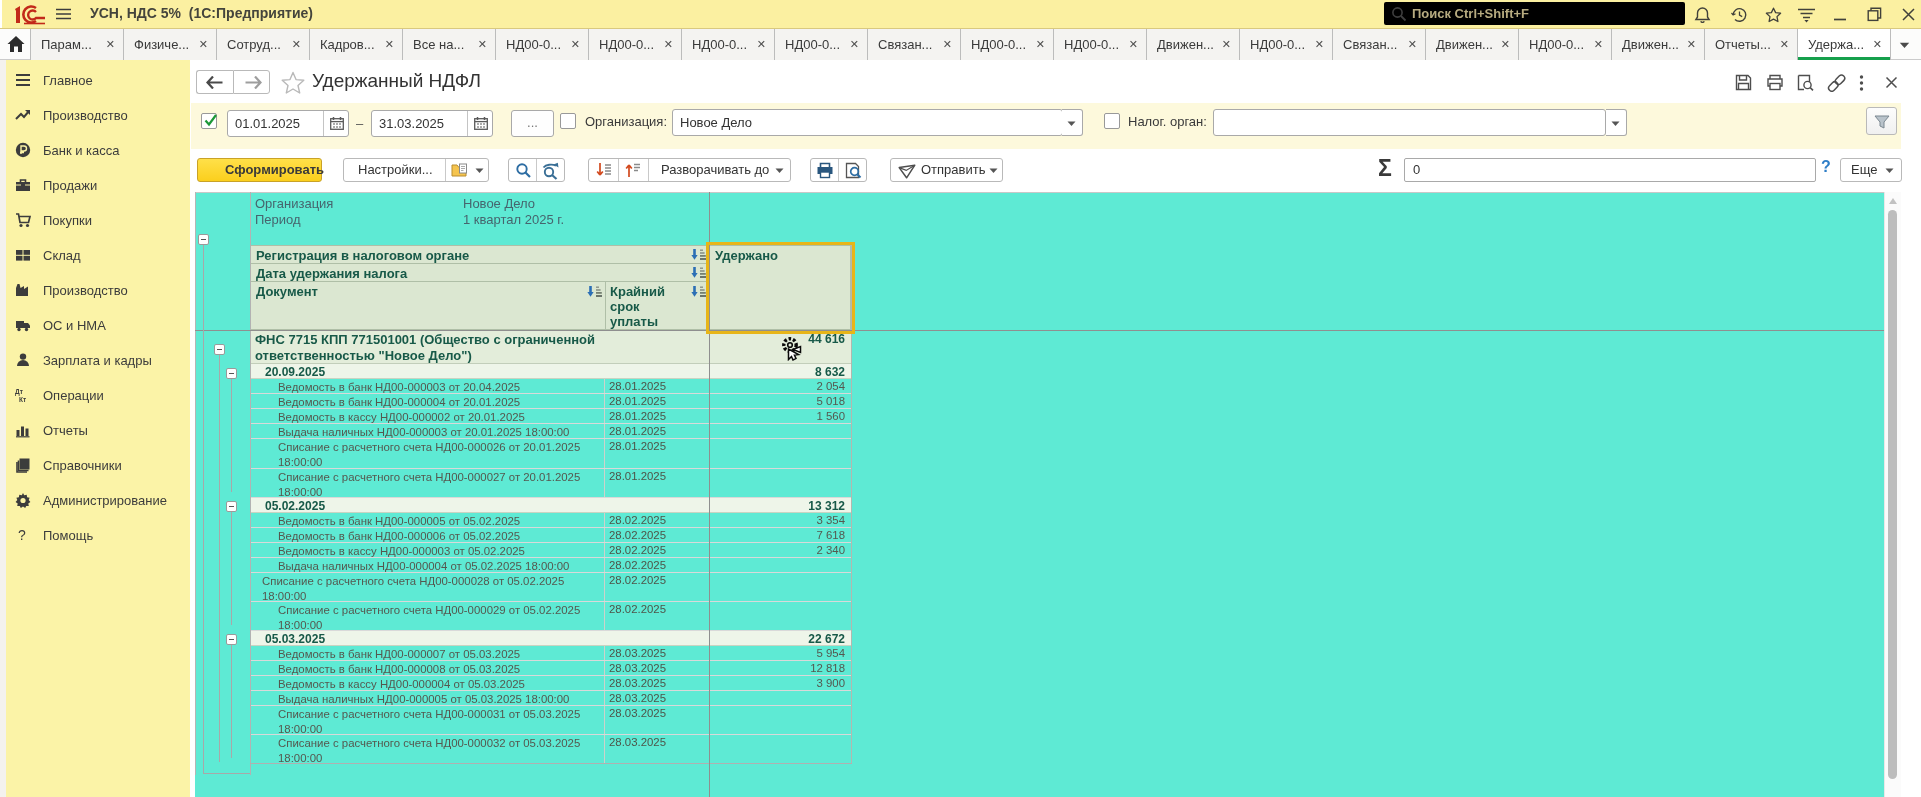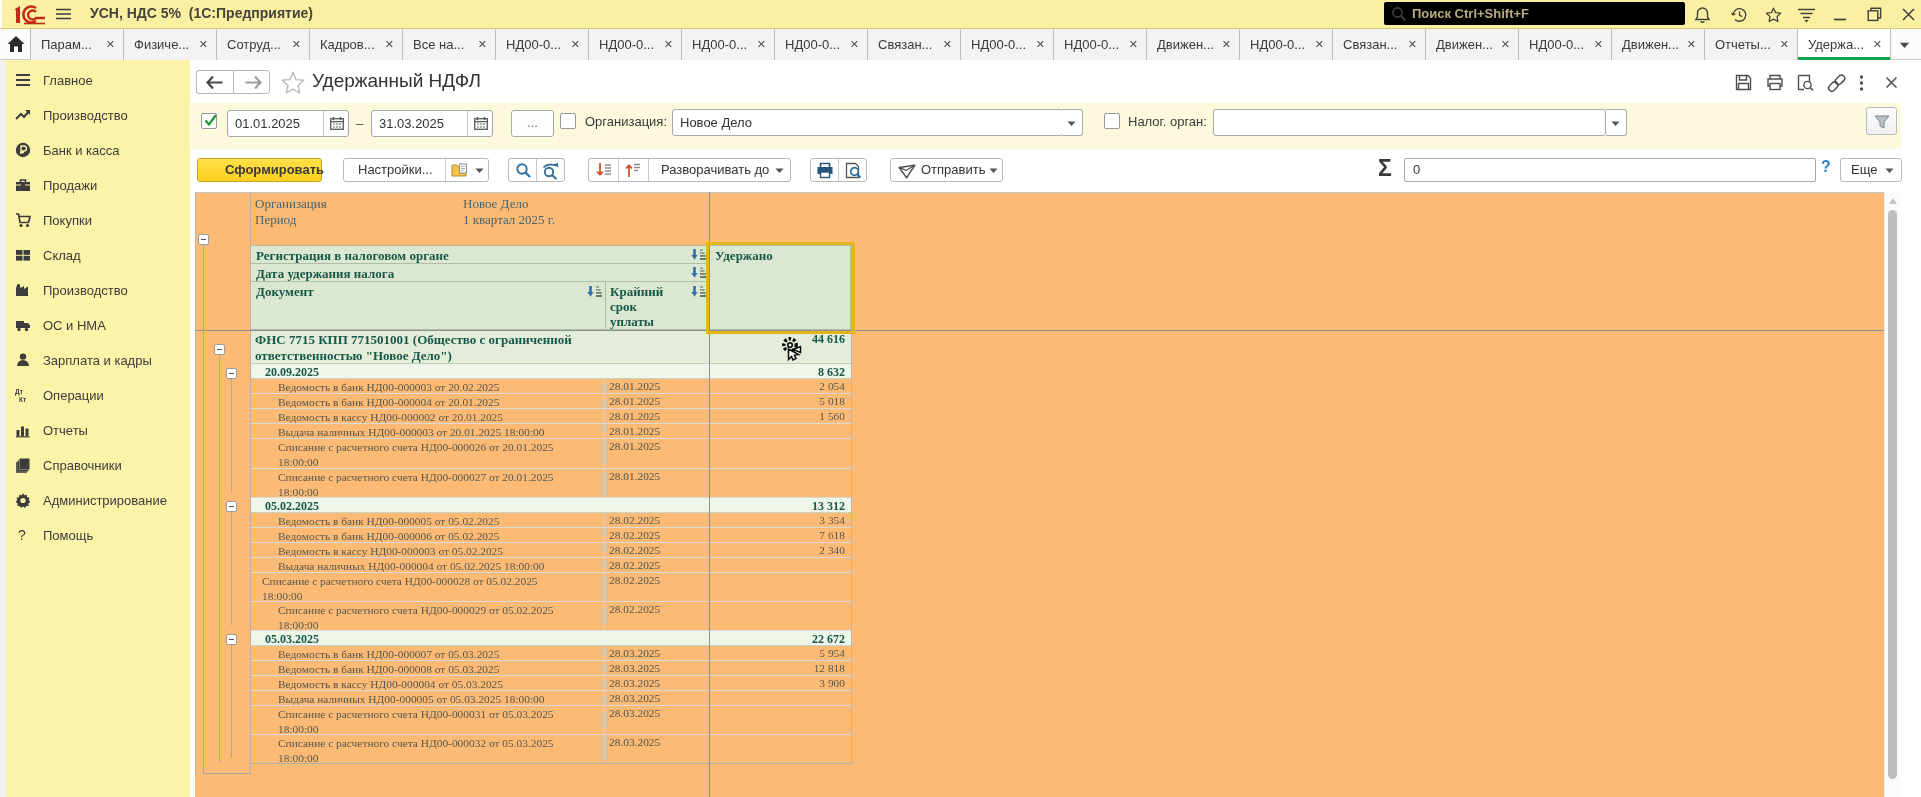--- a/index.html
+++ b/index.html
@@ -30,21 +30,21 @@
   .btn { background:#fff; border:1px solid #b9b9b9; border-radius:3px; }
   #title { position:absolute; left:312px; top:70px; font-size:19px; color:#333; }
   
   #filterrow { position:absolute; left:191px; top:103px; width:1710px; height:46px; background:#fdf9dc; }
   .input { position:absolute; background:#fff; border:1px solid #a9a9a9; border-radius:3px; font-size:13px; color:#333; }
   .cb { position:absolute; width:16px; height:16px; background:#fff; border:1px solid #999; border-radius:2px; }
   .flabel { position:absolute; font-size:13px; color:#3a3a3a; }
   
   .tbtn { position:absolute; top:158px; height:24px; background:#fff; border:1px solid #b9b9b9; border-radius:3px; font-size:13px; color:#333;padding-left:27px; }
   
-  #tablearea { position:absolute; left:195px; top:192px; width:1706px; height:605px; background:#fdba74;font-family:Liberation Serif, serif; }
+  #tablearea { position:absolute; left:195px; top:192px; width:1706px; height:605px; background:#5eead4; }
   .hcell { position:absolute; background:#dbe7d1; border:1px solid #afbfa7; font-weight:bold; color:#175948; font-size:13px; }
   .trow { position:absolute; left:55px; width:602px; font-size:11.4px; border-bottom:1px solid #d9d9d9; }
   .trow.g1 { background:#e3edda; color:#175948; font-weight:bold; font-size:13px; border-bottom:1px solid #c2ceba; }
   .trow.g1 .c3 { font-size:12px; }
   .trow.g2 { background:#eef5e9; color:#175948; font-weight:bold; font-size:12px; border-bottom:1px solid #c9d4c2; }
   .trow.w { color:#55584f; }
   .trow.w:before { content:""; position:absolute; left:354px; top:0; bottom:0; width:1px; background:#cdd2ca; }
   .t1 { position:absolute; top:1px; line-height:15px; }
   .g1 .t1 { line-height:16px; }
   .c2 { position:absolute; left:359px; top:1px; color:#4e5549; }
@@ -536,21 +536,21 @@
 
   <div class="trow g1" style="top:139px;height:33px">
       <span class="t1" style="left:5px">ФНС 7715 КПП 771501001 (Общество с ограниченной<br>ответственностью "Новое Дело")</span>
       <span class="c3">44 616</span>
     </div>
   <div class="trow g2" style="top:172px;height:15px">
       <span class="t1" style="left:15px">20.09.2025</span>
       <span class="c3">8 632</span>
     </div>
   <div class="trow w" style="top:187px;height:15px">
-      <span class="t1" style="left:28px">Ведомость в банк НД00-000003 от 20.02.2025</span>
+      <span class="t1" style="left:28px">Ведомость в банк НД00-000003 от 20.04.2025</span>
       <span class="c2">28.01.2025</span>
       <span class="c3">2 054</span>
     </div>
   <div class="trow w" style="top:202px;height:15px">
       <span class="t1" style="left:28px">Ведомость в банк НД00-000004 от 20.01.2025</span>
       <span class="c2">28.01.2025</span>
       <span class="c3">5 018</span>
     </div>
   <div class="trow w" style="top:217px;height:15px">
       <span class="t1" style="left:28px">Ведомость в кассу НД00-000002 от 20.01.2025</span>

